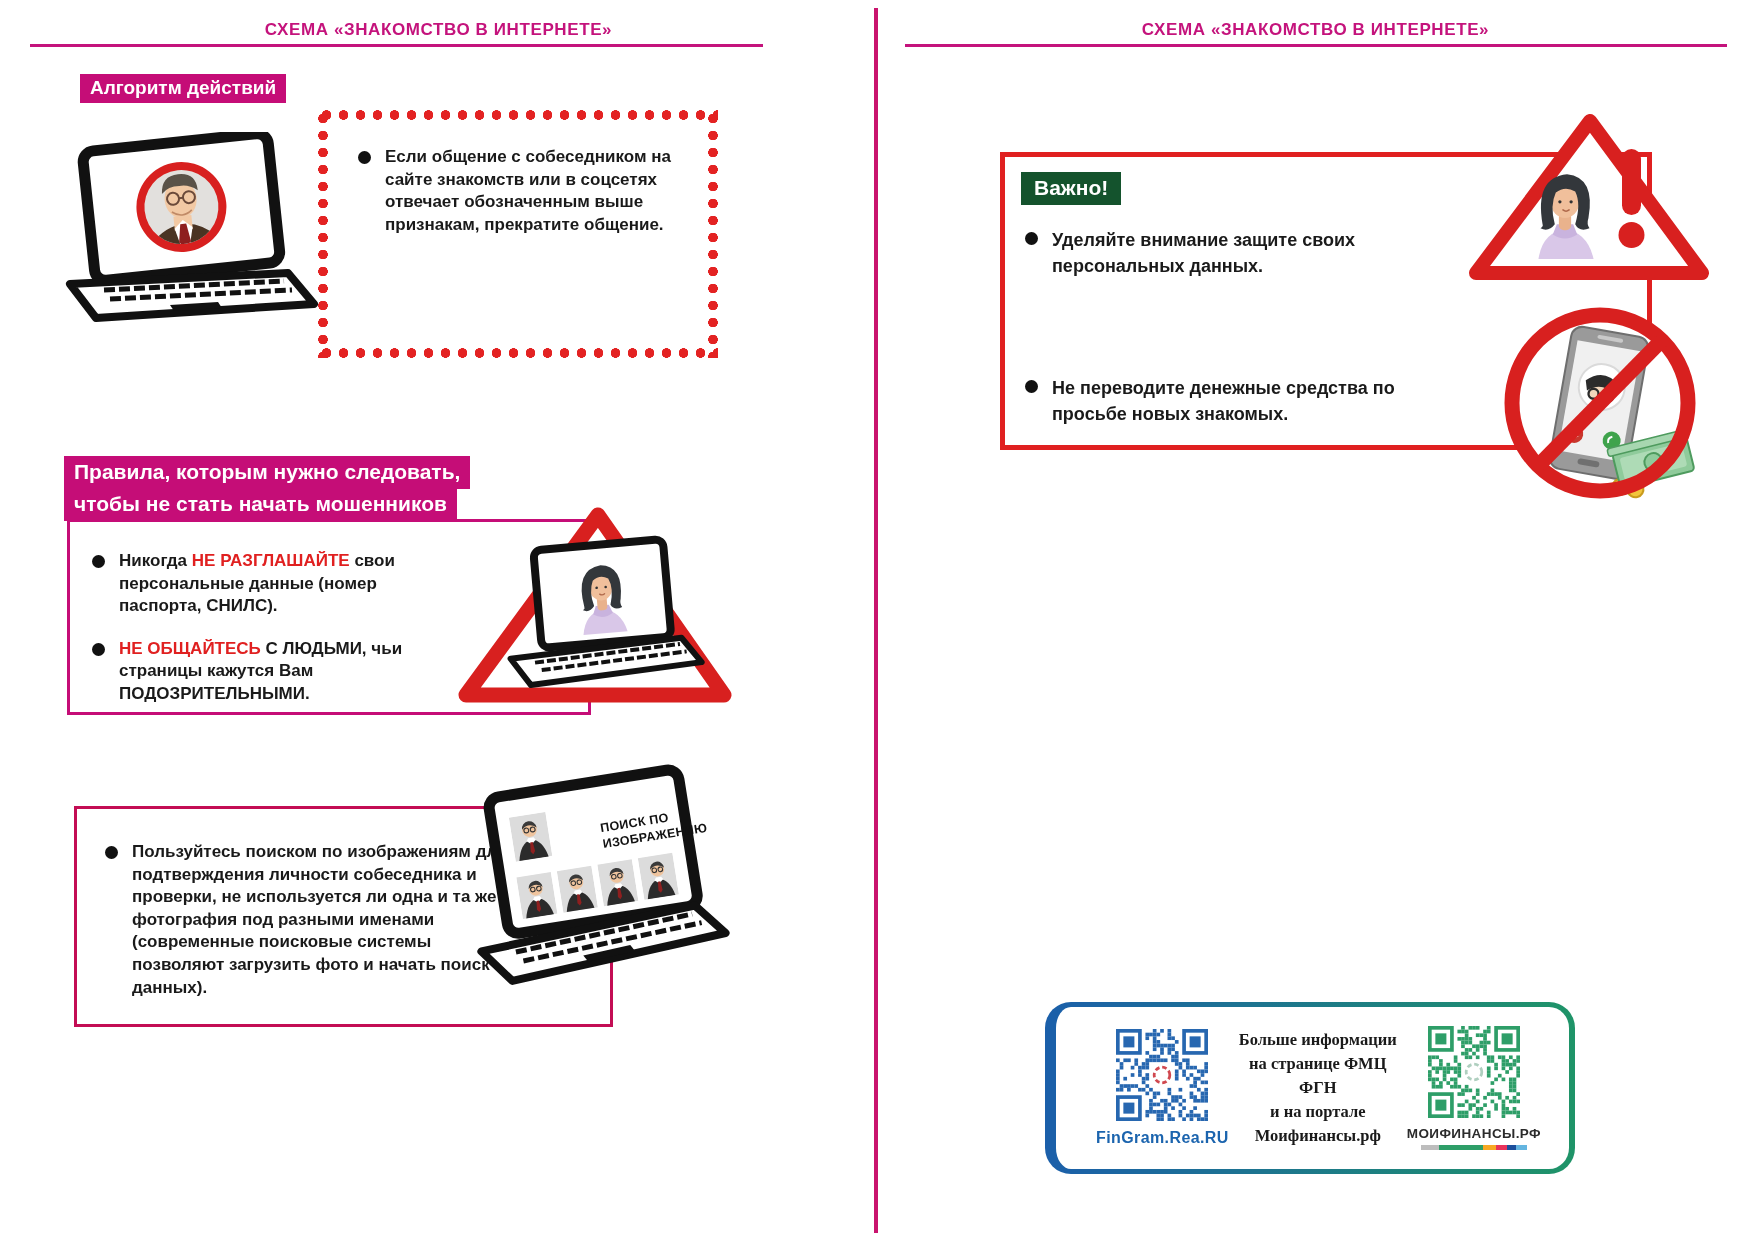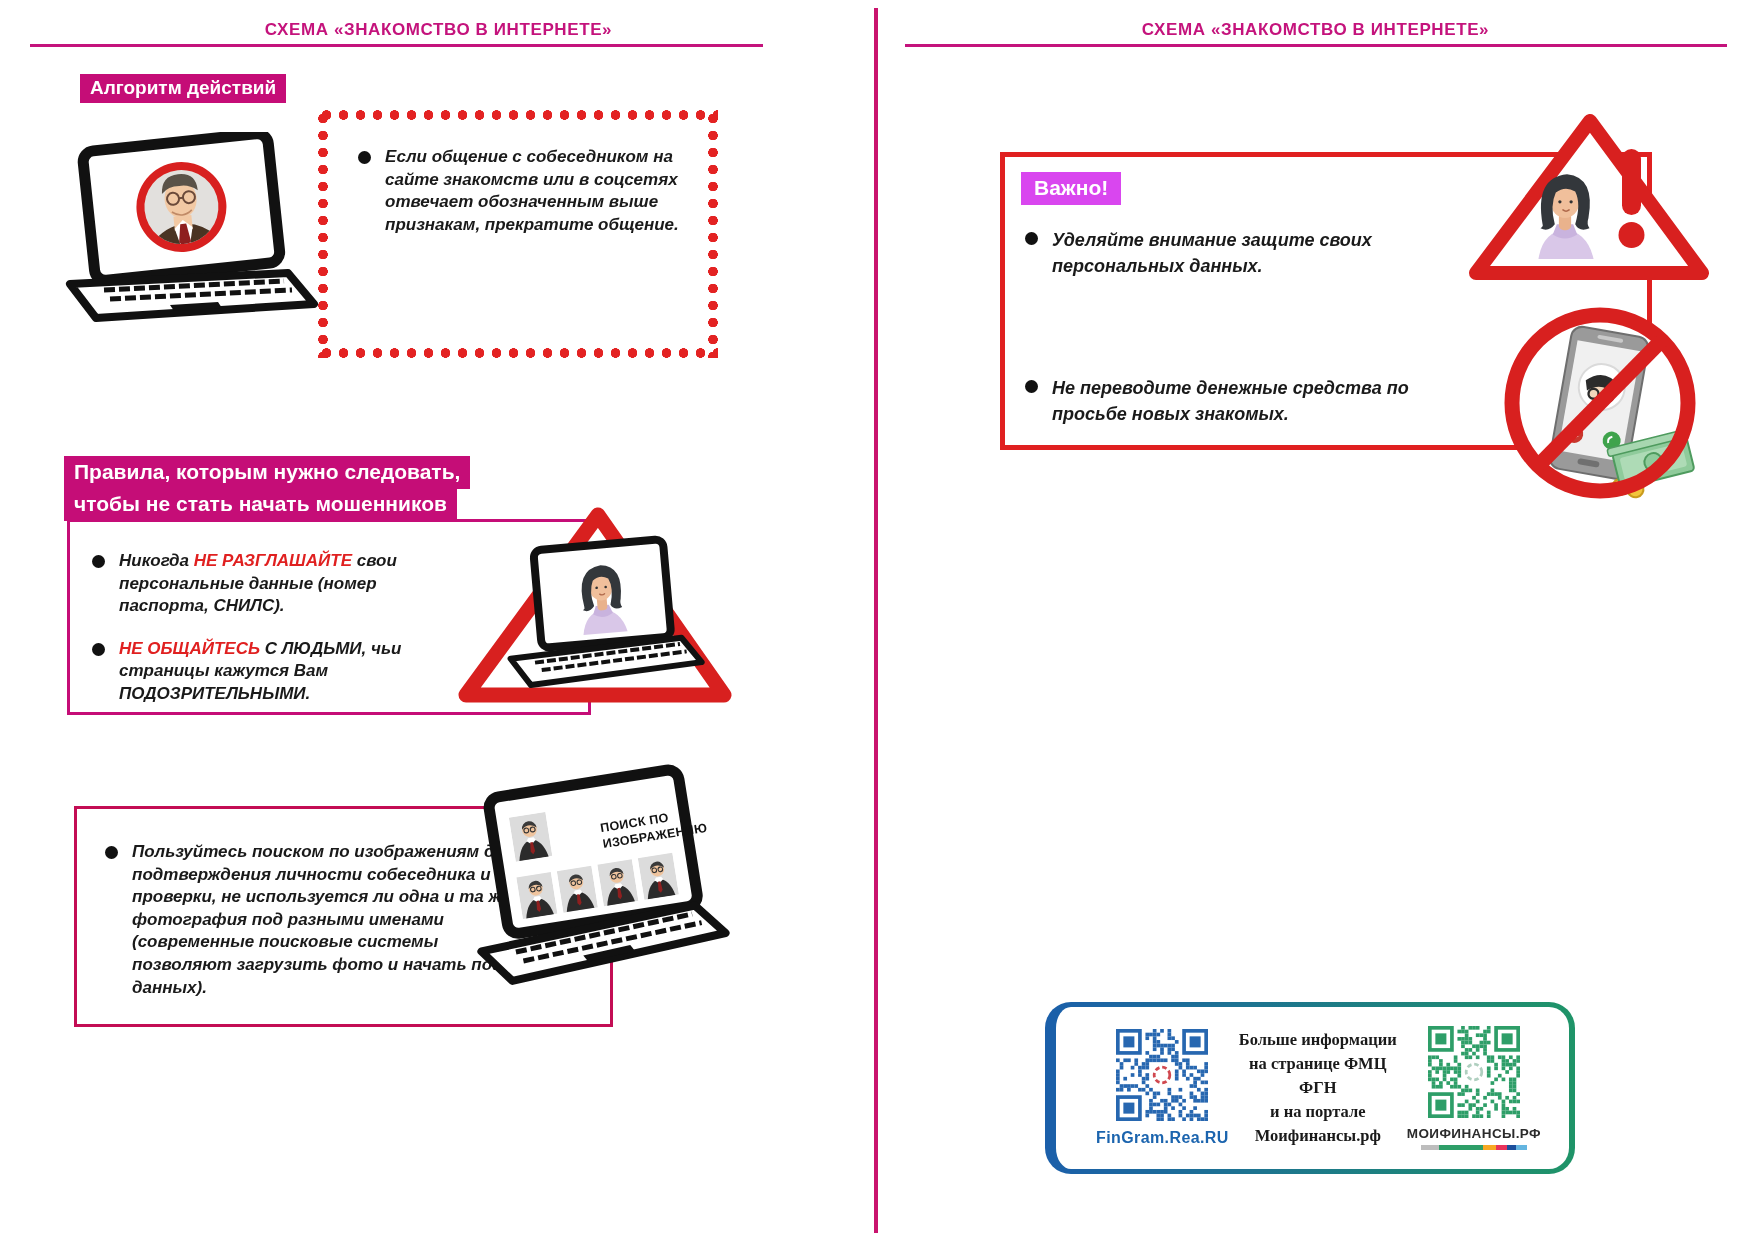--- a/index.html
+++ b/index.html
@@ -25,31 +25,31 @@
     background-size:17px 10px;}
   .d-top{top:0;} .d-bot{bottom:0;}
   .d-left,.d-right{top:0;bottom:0;width:10px;background-repeat:repeat-y;
     background-image:radial-gradient(circle closest-side,#E32222 92%,transparent);
     background-size:10px 17px;}
   .d-left{left:0;} .d-right{right:0;}
 
   
   .item{display:flex;align-items:flex-start;margin-bottom:16px;}
   .dot{flex:0 0 13px;width:13px;height:13px;border-radius:50%;background:#111;margin:5px 14px 0 0;}
-  .txt{margin:0;font-size:17px;font-weight:700;line-height:1.33;color:#1a1a1a;font-style:italic;}
+  .txt{margin:0;font-size:17px;font-weight:700;line-height:1.33;color:#1a1a1a;}
   .txt .red{color:#E02020;}
 
   
   .rulebox{position:absolute;left:67px;top:519px;width:524px;height:196px;border:3px solid #C50D77;
            box-sizing:border-box;padding:28px 18px 12px 22px;background:#fff;}
   .searchbox{position:absolute;left:74px;top:806px;width:539px;height:221px;border:3px solid #C30D54;
            box-sizing:border-box;padding:32px 10px 0 28px;background:#fff;}
   .impbox{position:absolute;left:1000px;top:152px;width:652px;height:298px;border:5px solid #E02020;
            box-sizing:border-box;background:#fff;}
-  .implabel{margin:15px 0 0 16px;background:#d946ef;color:#fff;display:inline-block;
+  .implabel{margin:15px 0 0 16px;background:#14532d;color:#fff;display:inline-block;
            font-size:21px;font-weight:700;padding:4px 13px 5px;}
   .impitem1{margin:22px 0 4px 20px;max-width:400px;}
   .impitem2{margin:96px 0 0 20px;max-width:400px;}
   .imp .txt{font-size:18px;line-height:1.45;}
 
   .divider{position:absolute;left:874px;top:8px;width:4px;height:1225px;background:#C9146E;}
 
   
   .qrpanel{position:absolute;left:1045px;top:1002px;width:530px;height:172px;border-radius:26px;
      border:solid transparent;border-width:5px 6px 5px 11px;

